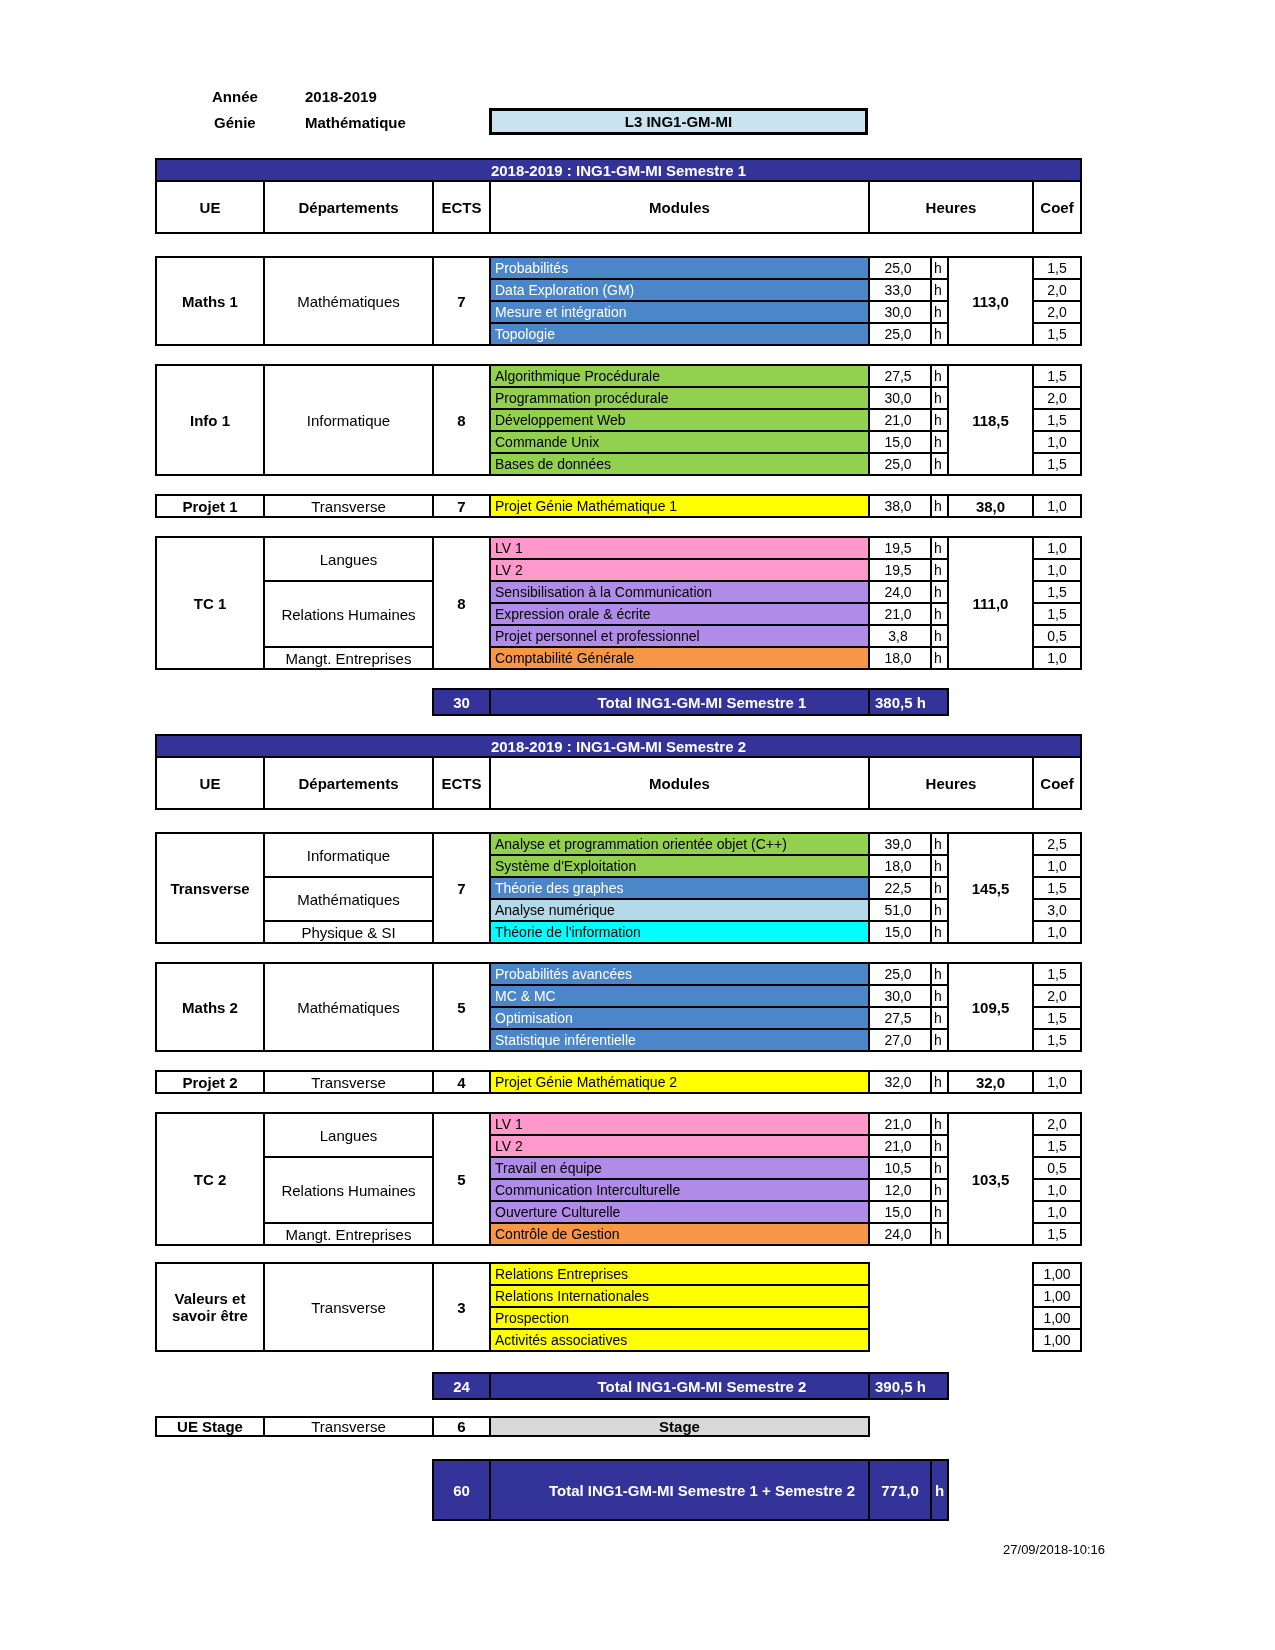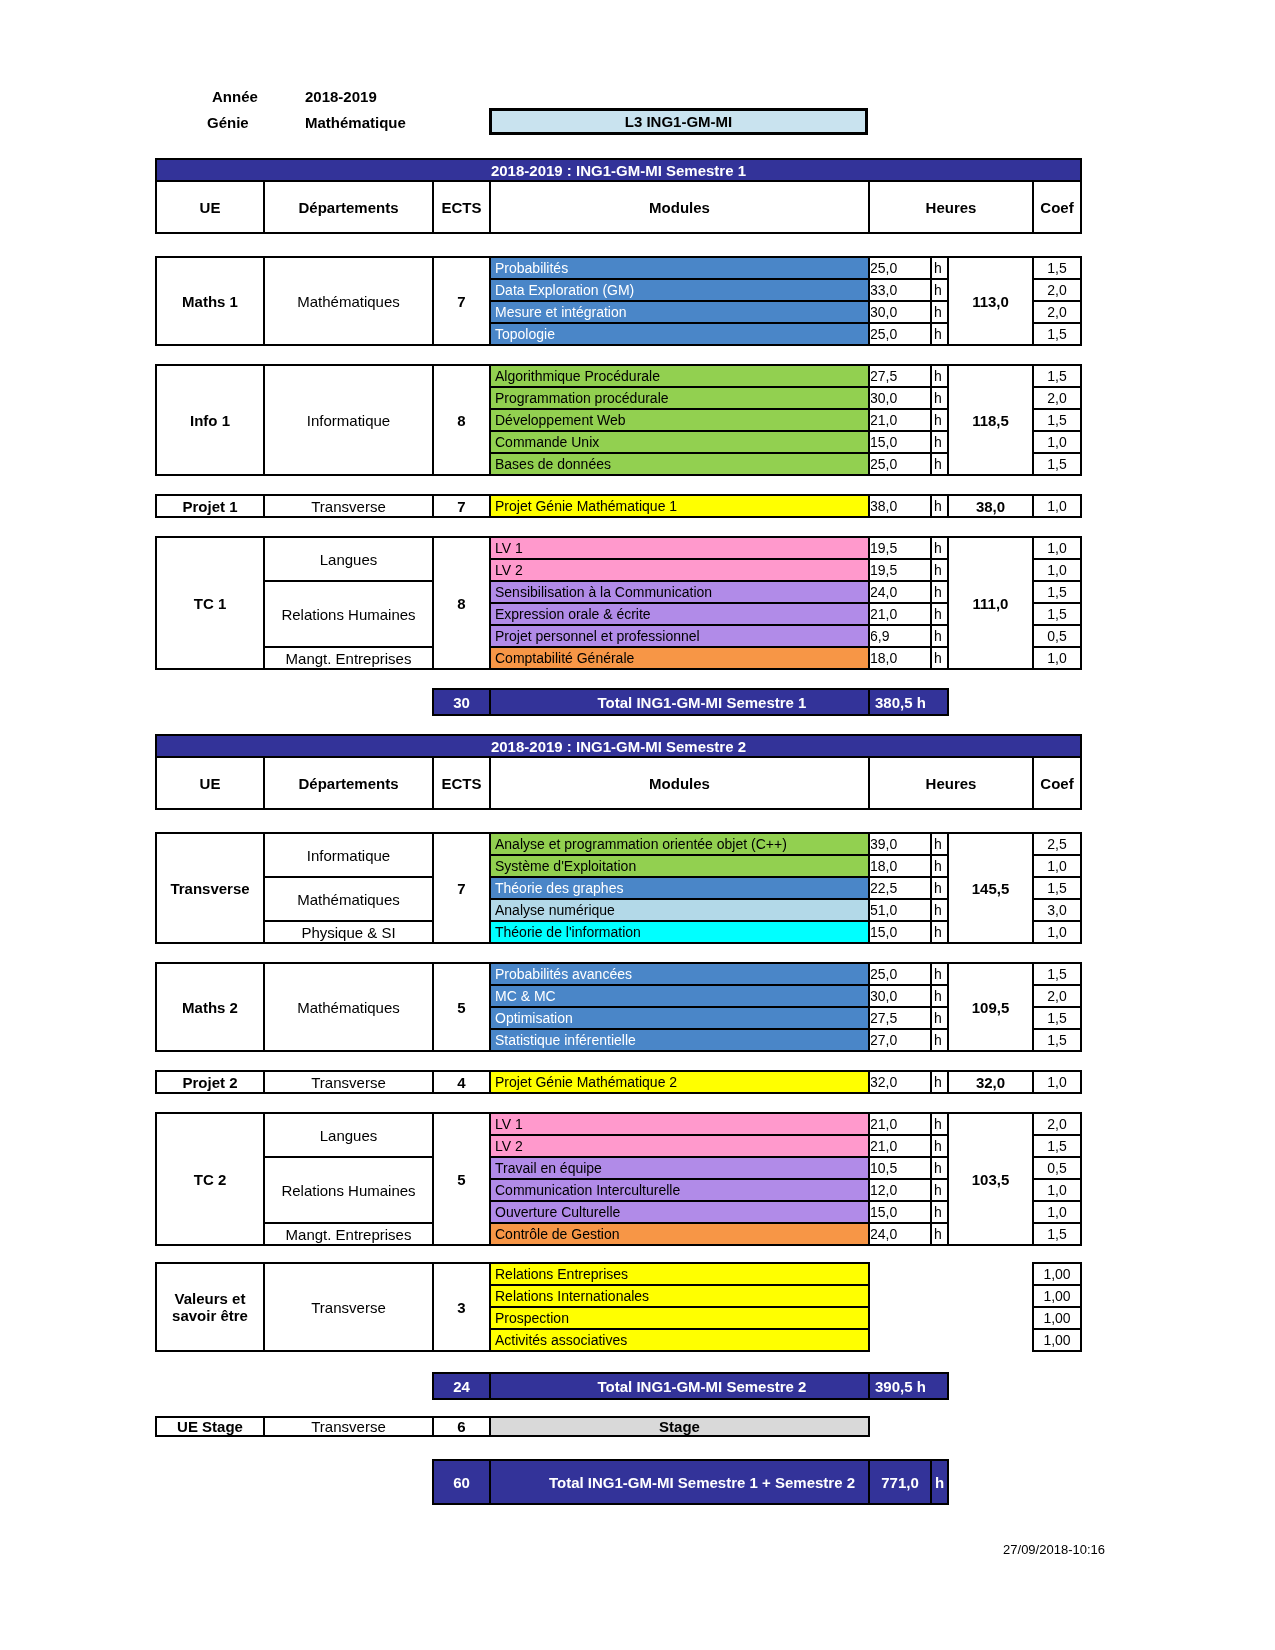--- a/index.html
+++ b/index.html
@@ -28,56 +28,56 @@
 
   .navy { background: var(--navy,#333399); color:#fff; font-weight:bold; font-size:15px; }
   .hdrcell { font-weight:bold; font-size:15px; height:52px; background:#fff; }
   .semtbl { margin-bottom: 22px; }
   .blk { margin-bottom: 18px; }
 
   td.ue { font-weight:bold; font-size:15px; background:#fff; white-space:normal; }
   td.dept { font-size:15px; background:#fff; }
   td.ects { font-weight:bold; font-size:15px; background:#fff; }
   td.mod { text-align:left; padding-left:4px; }
-  td.hrs { text-align:left; padding-right:4px; background:#fff;border-radius:7px; }
+  td.hrs { text-align:center; padding-right:4px; background:#fff;border-radius:7px; }
   td.hu  { text-align:left; padding-left:2px; background:#fff; }
   td.tot { font-weight:bold; font-size:15px; background:#fff; }
   td.coef{ background:#fff; }
   td.nob { border:none; background:#fff; }
 
   .bg-blue { background: var(--blue,#4A86C8); color:#fff; }
   .bg-lblue{ background: var(--lightblue,#B3D9E8); }
   .bg-cyan { background: var(--cyan,#00FFFF); }
   .bg-green{ background: var(--green,#92D050); }
   .bg-yellow{background: var(--yellow,#FFFF00); }
   .bg-pink { background: var(--pink,#FF99CC); }
   .bg-purple{background: var(--purple,#B18BE8); }
   .bg-orange{background: var(--orange,#F79646); }
   .bg-gray { background: var(--gray,#D9D9D9); font-weight:bold; font-size:15px; text-align:center; }
 
   .totrow { margin-left:277px; margin-bottom:18px; }
   .totrow td { height:26px; }
   .totrow td.tlabel { text-align:center;padding-left:45px; }
   .totrow td.thours { text-align:left; padding-left:5px; }
-  .grand td { height:44px; }
+  .grand td { height:60px; }
   .stagetbl { margin-bottom:22px; }
   .stagetbl td { height:18px; }
   .gap16 { margin-bottom:16px; }
   .gap20 { margin-bottom:20px; }
   .footer { position:absolute; top:1542px; right:170px; font-size:13px; }
 </style>
 </head>
 <body>
 
 <div class="content">
 
   <div class="tophdr">
     <span class="lbl" style="left:57px;top:0;">Année</span>
     <span class="lbl" style="left:150px;top:0;">2018-2019</span>
-    <span class="lbl" style="left:52px;top:26px;">Génie</span>
+    <span class="lbl" style="left:59px;top:26px;">Génie</span>
     <span class="lbl" style="left:150px;top:26px;">Mathématique</span>
     <div class="titlebox">L3 ING1-GM-MI</div>
   </div>
 
   <table class="semtbl">
     <colgroup>
         <col class="c-ue">
         <col class="c-dept">
         <col class="c-ects">
         <col class="c-mod">
@@ -254,21 +254,21 @@
       <td class="coef">1,5</td>
     </tr>
     <tr>
       <td class="mod bg-purple">Expression orale &amp; écrite</td>
       <td class="hrs">21,0</td>
       <td class="hu">h</td>
       <td class="coef">1,5</td>
     </tr>
     <tr>
       <td class="mod bg-purple">Projet personnel et professionnel</td>
-      <td class="hrs">6,9</td>
+      <td class="hrs">3,8</td>
       <td class="hu">h</td>
       <td class="coef">0,5</td>
     </tr>
     <tr>
       <td class="dept">Mangt. Entreprises</td>
       <td class="mod bg-orange">Comptabilité Générale</td>
       <td class="hrs">18,0</td>
       <td class="hu">h</td>
       <td class="coef">1,0</td>
     </tr>

